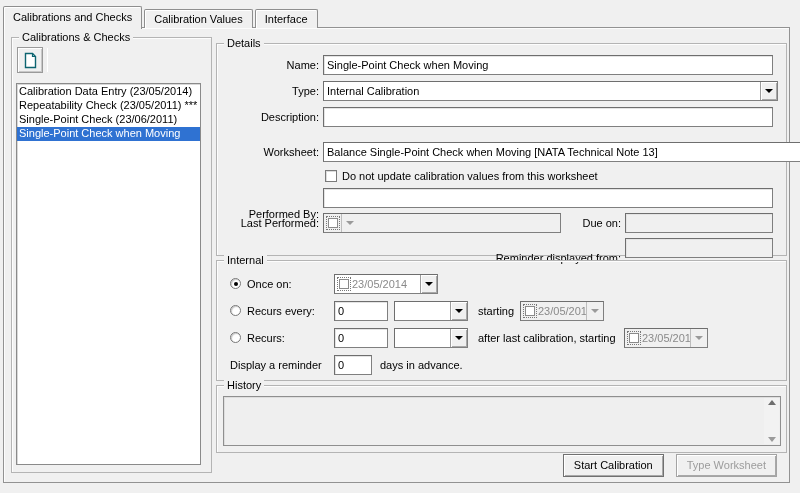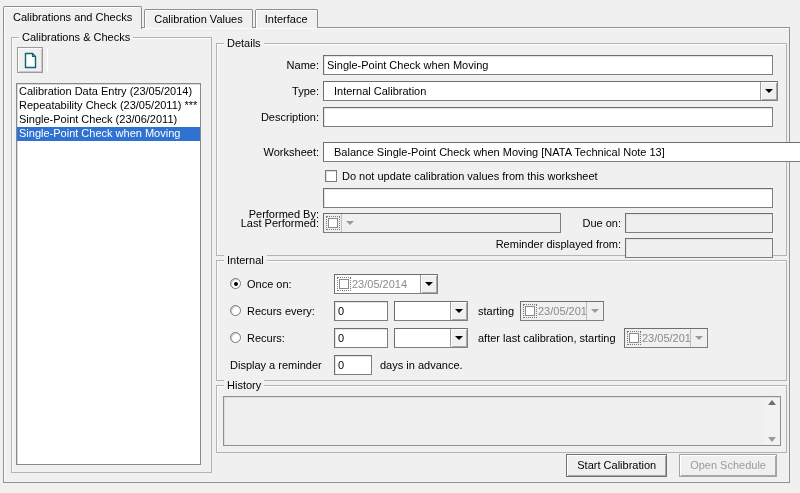--- a/index.html
+++ b/index.html
@@ -68,21 +68,21 @@
     border: 1px solid #7f7f7f; border-top-color: #6e6e6e; border-left-color: #6e6e6e;
     box-shadow: inset 1px 1px 0 #e4e4e4;
     padding: 0 3px; line-height: 18px; white-space: nowrap; overflow: hidden;
   }
   .textbox.disabled { background: #f0f0f0; color: #8a8a8a; }
   .combo {
     position: absolute; height: 20px; background: #ffffff;
     border: 1px solid #7f7f7f; border-top-color: #6e6e6e; border-left-color: #6e6e6e;
     display: flex; align-items: stretch; overflow: hidden;
   }
-  .combo-text { flex: 1; line-height: 18px; padding: 0 10px; white-space: nowrap; overflow: hidden; }
+  .combo-text { flex: 1; line-height: 18px; padding: 0 3px; white-space: nowrap; overflow: hidden; }
   .combo-btn {
     width: 17px; background: #f0f0f0; border-left: 1px solid #9c9c9c;
     box-shadow: inset 1px 1px 0 #ffffff, inset -1px -1px 0 #a8a8a8;
     display: flex; align-items: center; justify-content: center; cursor: default;
   }
   .combo-btn.flat { box-shadow: none; border-left: 1px solid #bdbdbd; }
   .arr { width: 0; height: 0; border-left: 4px solid transparent; border-right: 4px solid transparent; border-top: 4px solid #000; }
   .arr.gray { border-top-color: #9a9a9a; }
 
   .dp { position: absolute; height: 20px; display: flex; align-items: stretch;
@@ -189,21 +189,21 @@
       <span class="dp-checkwrap">
           <span class="dp-check"></span>
         </span>
       <span class="combo-btn flat">
           <span class="arr gray"></span>
         </span>
     </div>
     <span class="lbl" style="left:350px;top:169px;width:54px">Due on:</span>
     <div class="textbox disabled" style="left:408px;top:169px;width:148px"></div>
 
-    <span class="lbl" style="left:2px;top:190px;width:402px">Reminder displayed from:</span>
+    <span class="lbl" style="left:2px;top:204px;width:402px">Reminder displayed from:</span>
     <div class="textbox disabled" style="left:408px;top:194px;width:148px"></div>
   </div>
 
   <div class="group schedule-group">
     <span class="group-title">Internal</span>
 
     <span class="radio checked" style="left:13px;top:17px"></span>
     <span class="slabel" style="left:30px;top:13px">Once on:</span>
     <div class="dp enabled" style="left:117px;top:13px;width:104px">
       <span class="dp-checkwrap">
@@ -266,16 +266,16 @@
       <span></span>
       <div class="vscroll">
         <span class="scroll-up"></span>
         <span class="scroll-down"></span>
       </div>
     </div>
   </div>
 
   <div class="action-row">
     <div class="btn">Start Calibration</div>
-    <div class="btn disabled">Open Schedule</div>
+    <div class="btn disabled">Type Worksheet</div>
   </div>
 
 </div>
 
 </body></html>

